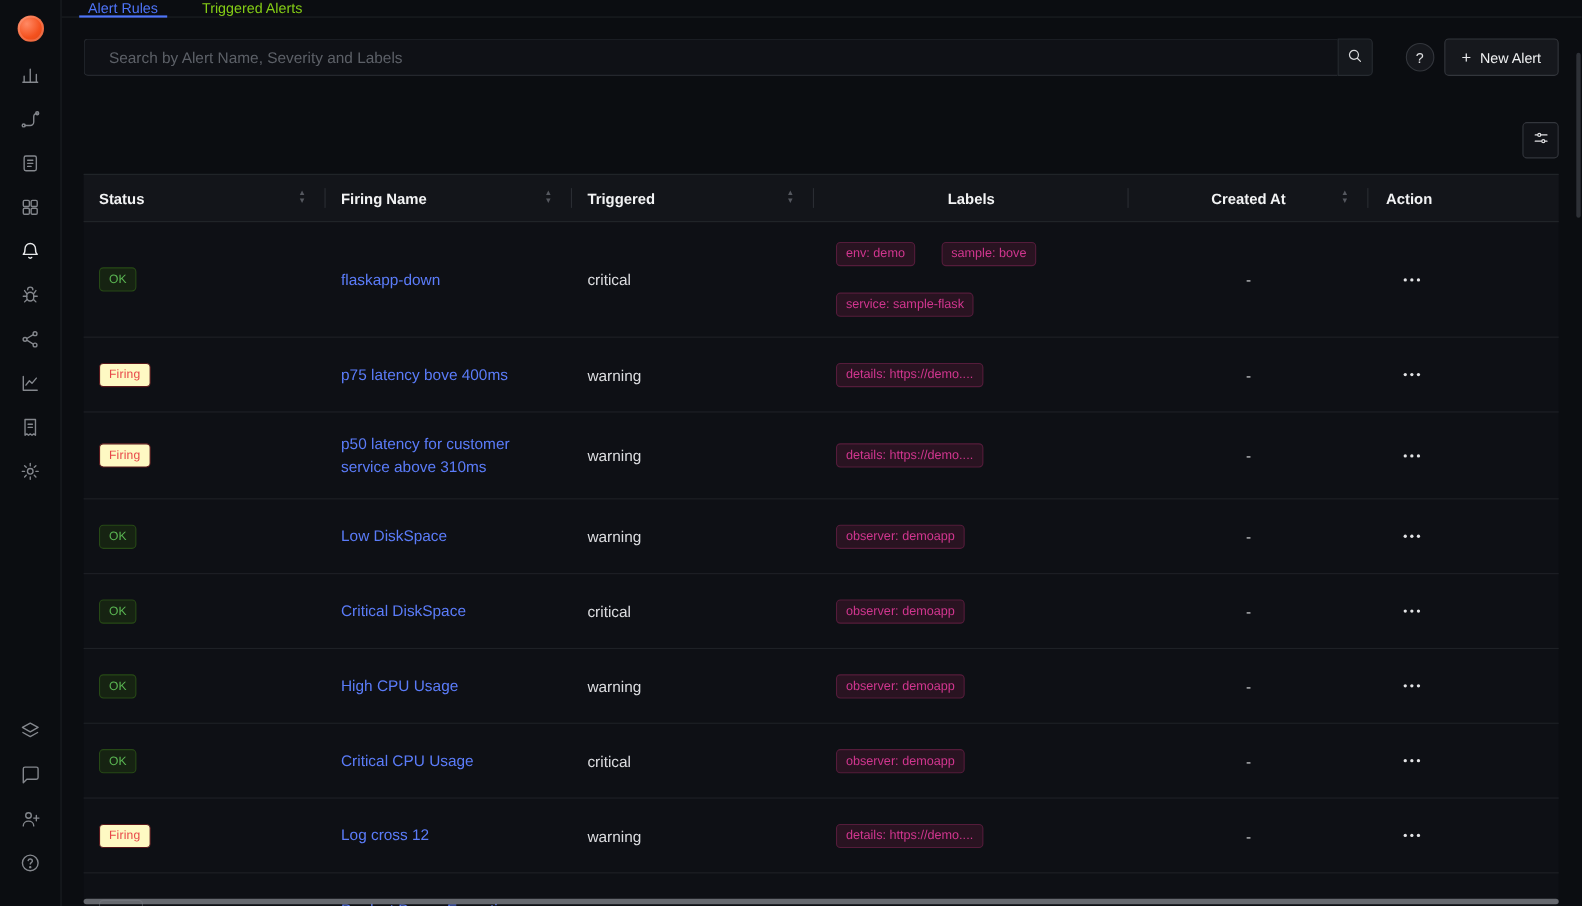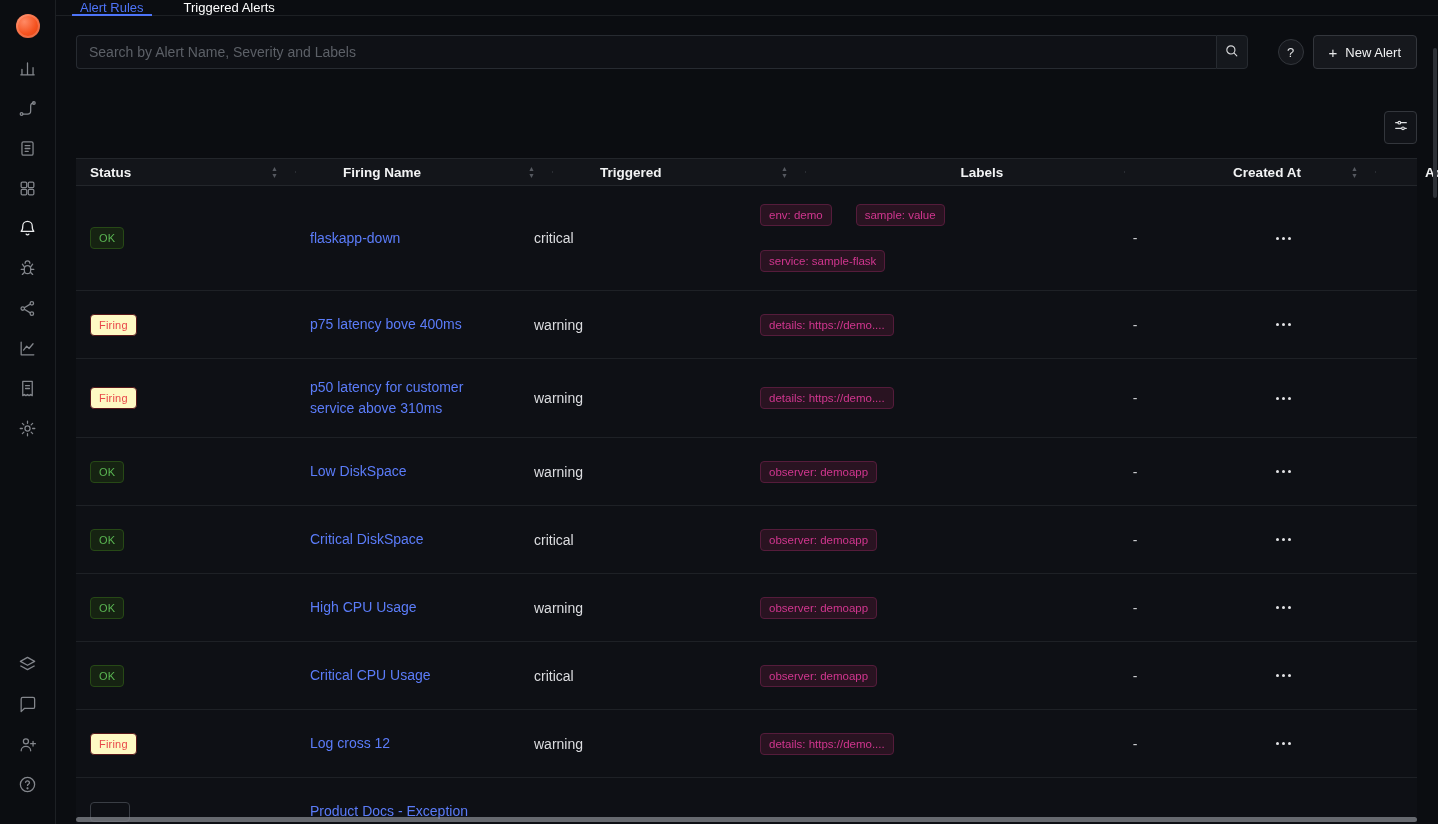--- a/index.html
+++ b/index.html
@@ -29,35 +29,35 @@
   }
   .nav-item.active { color:#e8e9eb; }
   .nav-item svg { width:19px; height:19px; }
   
   .main { flex:1; display:flex; flex-direction:column; min-width:0; }
   .tabs-bar {
     height:36px; border-bottom:1px solid #1d2024;
     display:flex; align-items:stretch; padding-left:16px;
   }
   .tab {
-    display:flex; align-items:center; padding:0 8px; font-size:13px; color:#ffffff;
+    display:flex; align-items:center; padding:0 8px; font-size:13px; color:#84cc16;
     cursor:pointer; position:relative; background:none; border:none;
     font-family:inherit;
   }
   .tab + .tab { margin-left:24px; }
   .tab.active { color:#4e74f8; }
   .tab.active::after {
     content:""; position:absolute; left:0; right:0; bottom:-1px; height:2px; background:#4e74f8;
   }
   
   .toolbar { display:flex; align-items:center; margin:19px 21px 0 20px; height:34px; }
   .search-group { flex:1; display:flex; height:34px; }
   .search-input {
     flex:1; background:#0f1116; border:1px solid #272b31; border-right:none;
-    border-radius:4px 0 0 4px; color:#dcdde0; font-size:14px; padding:0 12px;
+    border-radius:4px 0 0 4px; color:#dcdde0; font-size:14px; padding:0 22px;
     font-family:inherit; outline:none;
   }
   .search-input::placeholder { color:#5c6067; }
   .search-btn {
     width:32px; height:34px; background:#15181d; border:1px solid #272b31;
     border-radius:0 4px 4px 0; display:flex; align-items:center; justify-content:center;
     cursor:pointer; color:#d6d7d9;
   }
   .help-btn {
     width:26px; height:26px; border-radius:50%; margin-left:30px;
@@ -78,21 +78,21 @@
     display:flex; align-items:center; justify-content:center; cursor:pointer; color:#dfe0e2;
   }
   .filter-btn svg { width:16px; height:16px; }
   
   .table { margin:14px 21px 0 20px; width:1341px; background:#0e1015; }
   .thead, .trow {
     display:grid;
     grid-template-columns:220px 224px 220px 286px 218px 173px;
   }
   .thead {
-    height:28px; background:#13151a; border-top:1px solid #23262b; border-bottom:1px solid #23262b;gap:33px;
+    height:44px; background:#13151a; border-top:1px solid #23262b; border-bottom:1px solid #23262b;
   }
   .hcell {
     position:relative; display:flex; align-items:center;
     font-size:13.5px; font-weight:700; color:#f2f3f4; cursor:default;
   }
   .hcell.sortable { cursor:pointer; }
   .hcell:not(:last-child)::after {
     content:""; position:absolute; right:0; top:12px; bottom:12px; width:1px; background:#2a2d33;
   }
   .hcell.c-status,.hcell.c-name,.hcell.c-sev { padding-left:14px; }
@@ -312,21 +312,21 @@
   <div class="trow">
     <div class="cell c-status">
       <span class="badge ok">OK</span>
     </div>
     <div class="cell c-name">
       <a class="alert-link">flaskapp-down</a>
     </div>
     <div class="cell c-sev">critical</div>
     <div class="cell c-labels">
             <span class="tag">env: demo</span>
-            <span class="tag">sample: value</span>
+            <span class="tag">sample: bove</span>
             <span class="tag">service: sample-flask</span>
           </div>
     <div class="cell c-created">-</div>
     <div class="cell c-action">
       <span class="dots">
               <i></i>
               <i></i>
               <i></i>
             </span>
     </div>

